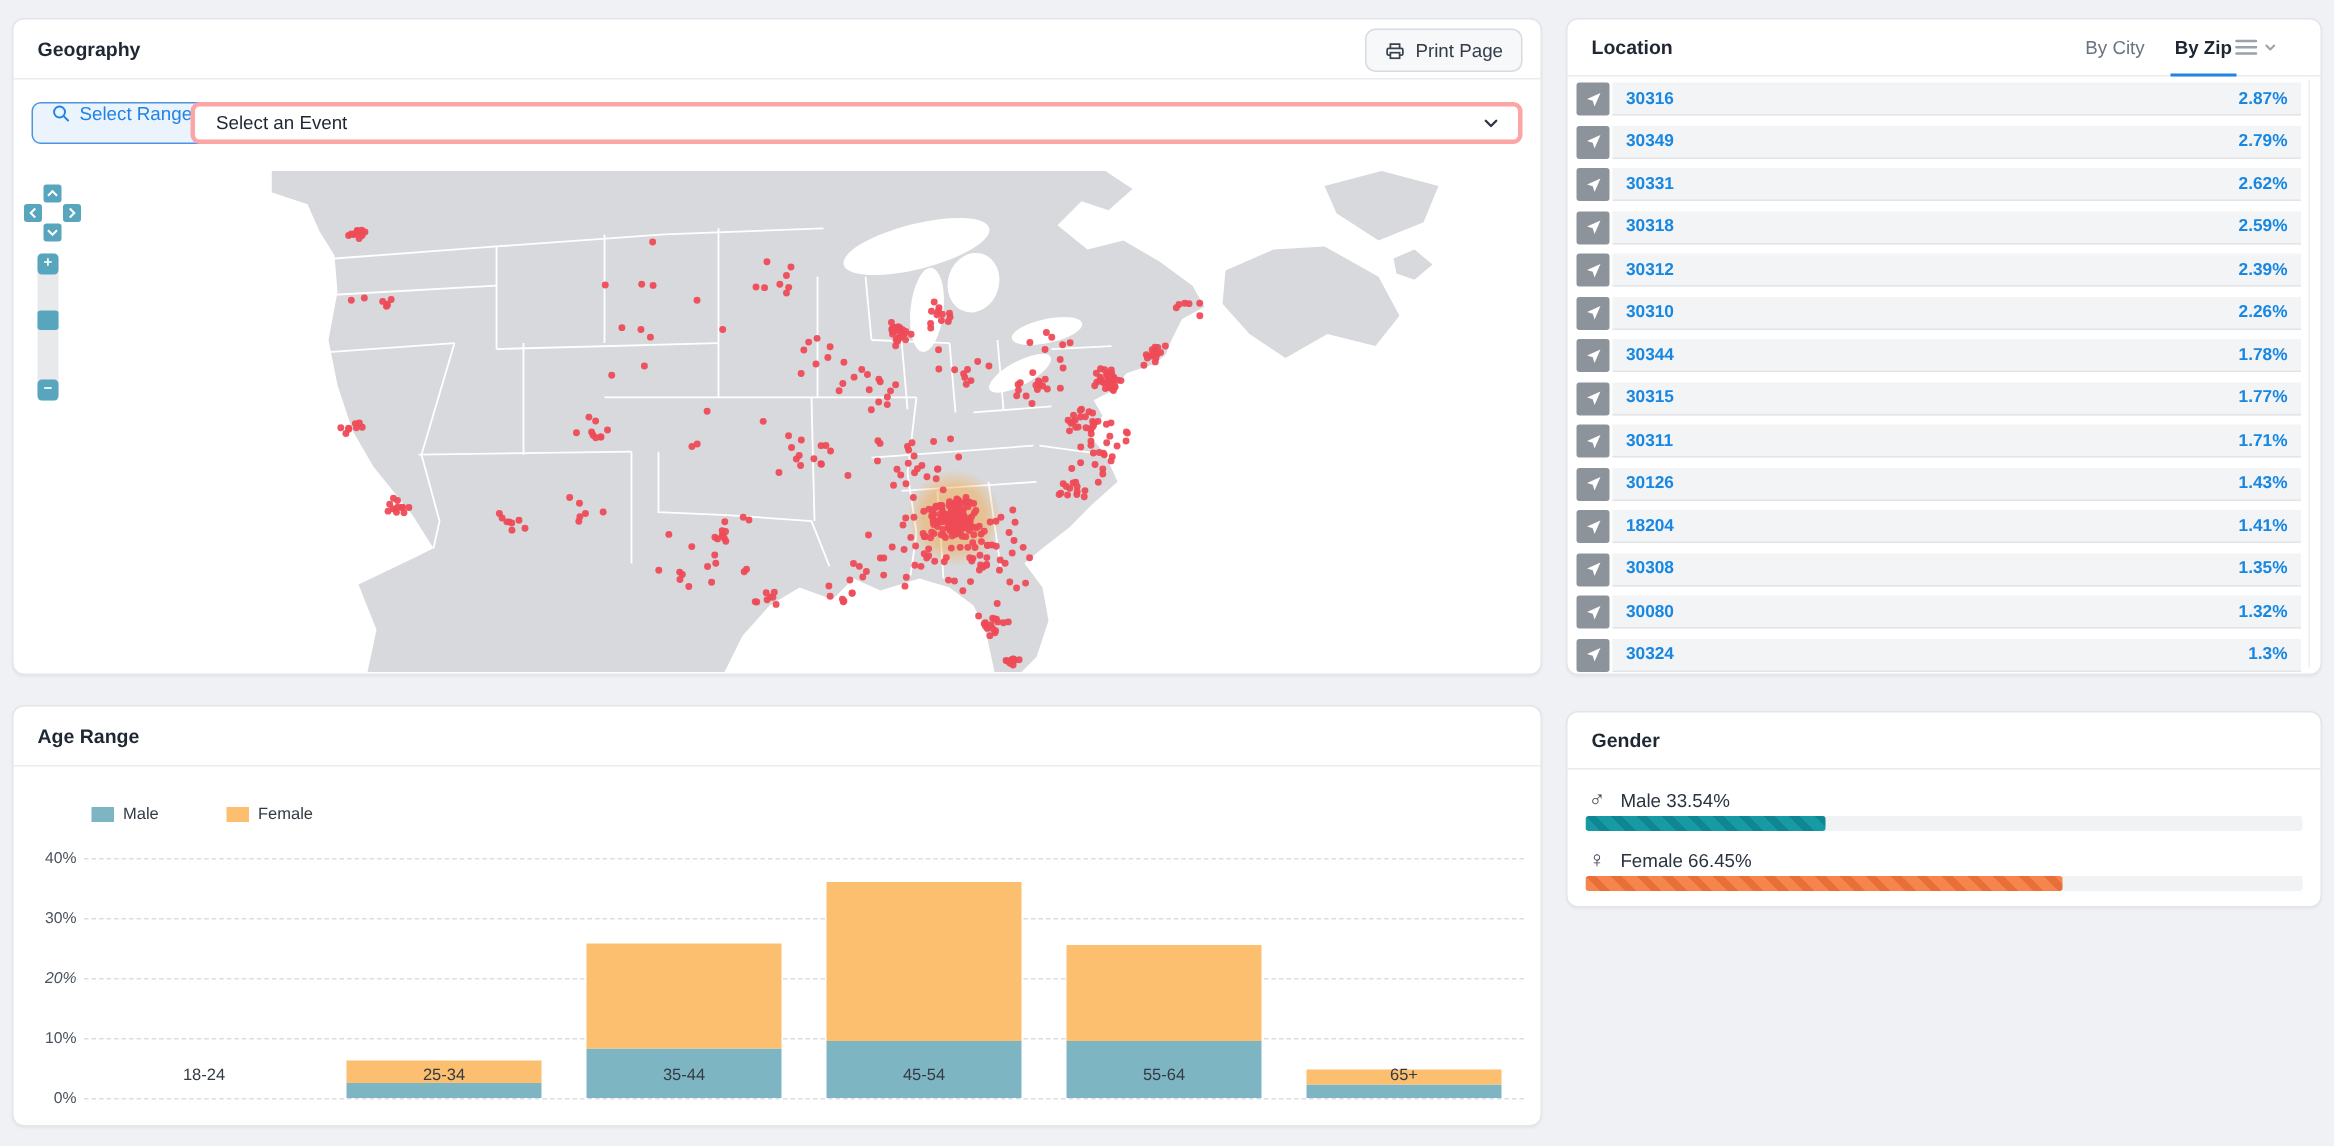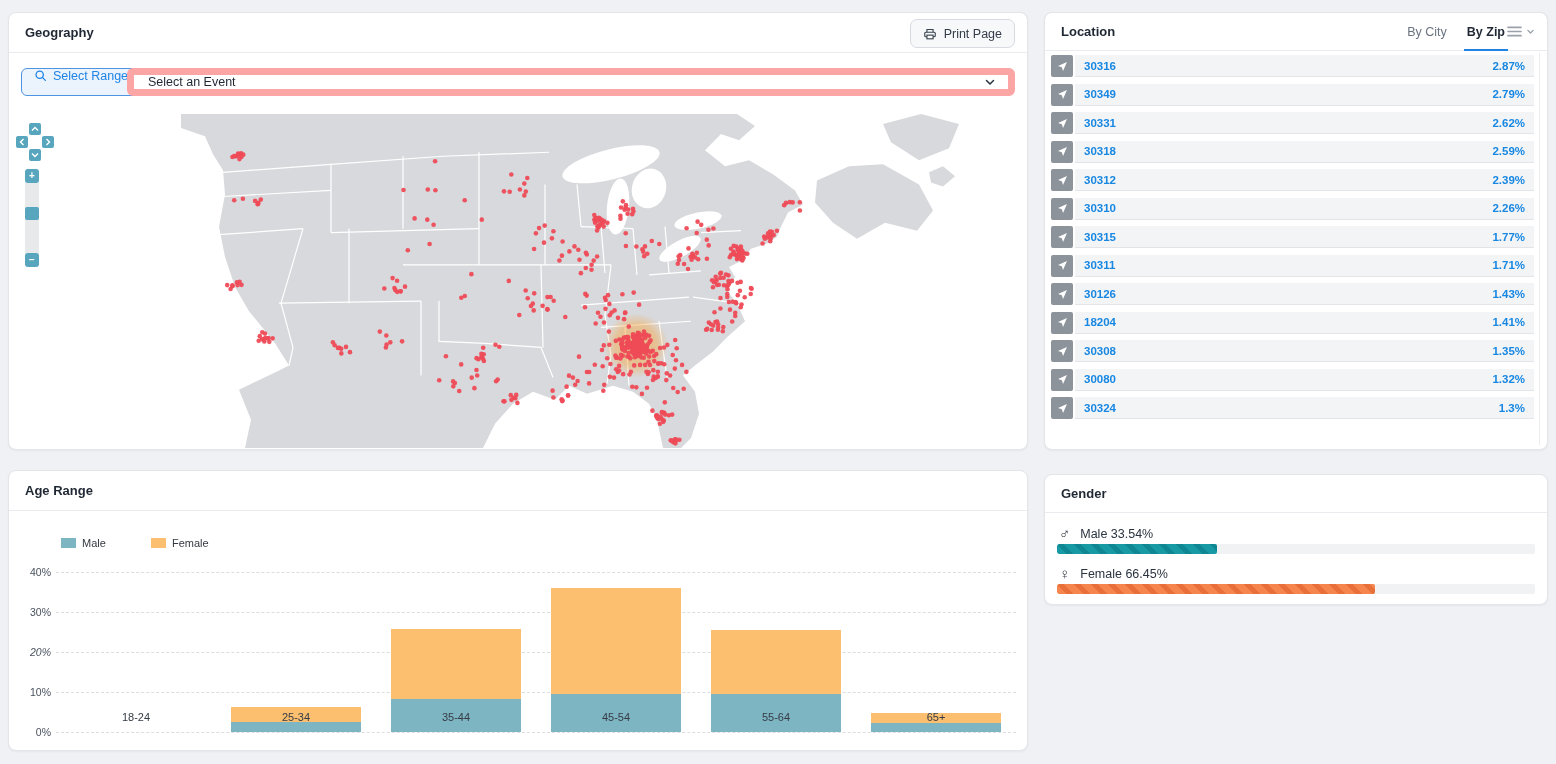--- a/index.html
+++ b/index.html
@@ -12,37 +12,37 @@
   .panel { position:absolute; background:#fff; border:1px solid #E3E5E9; border-radius:8px; box-shadow:0 1px 2px rgba(25,35,55,.05); }
   .panel-header { position:absolute; top:0; left:0; right:0; height:40px; border-bottom:1px solid #E9EBEE; display:flex; align-items:center; padding:0 16px; }
   .panel-title { font-size:13px; font-weight:700; color:#1F2733; }
 
   
   #geo { left:8px; top:12px; width:1020px; height:438px; }
   .print-btn { position:absolute; right:12px; top:6px; height:29px; padding:0 12px; display:flex; align-items:center; gap:7px;
     background:#F7F8FA; border:1px solid #D7DBE1; border-radius:7px; font-size:12.5px; color:#333C48; cursor:pointer; }
   .select-range-btn { position:absolute; left:12px; top:55px; height:28px; padding:0 12px; display:flex; align-items:flex-start; gap:6px;
     background:#EBF3FC; border:1px solid #4E94E2; border-radius:6px; font-size:12.5px; color:#1F84E6; cursor:pointer; }
-  .event-select { position:absolute; left:118px; top:55px; right:12px; height:28px; border:7px solid #fca5a5; border-radius:6px;
+  .event-select { position:absolute; left:118px; top:55px; right:12px; height:28px; border:3px solid #fca5a5; border-radius:6px;
     display:flex; align-items:center; padding:0 12px 0 14px; font-size:12.5px; color:#1F2733; cursor:pointer; background:#fff; }
   .event-select .sel-text { flex:1; }
   .map-wrap { position:absolute; left:172px; top:101px; width:836px; height:334px; }
 
   
   .dpad { position:absolute; left:7px; top:110px; width:38px; height:38px; }
   .dpad .db { position:absolute; width:12px; height:12px; background:#58A6BE; border-radius:2px; display:flex; align-items:center; justify-content:center; cursor:pointer; }
   .dpad .dc { position:absolute; left:13px; top:13px; width:12px; height:12px; background:#fff; }
   .zoomstrip { position:absolute; left:16px; top:156px; width:14px; height:98px; background:#E8E9EB; border-radius:3px; }
   .zoomstrip .zb { position:absolute; left:0; width:14px; height:14px; background:#58A6BE; border-radius:3px; color:#fff; font-size:10px;
     line-height:13px; text-align:center; font-weight:700; cursor:pointer; }
   .zoomstrip .zh { position:absolute; left:0; top:38px; width:14px; height:13px; background:#58A6BE; border-radius:2px; cursor:grab; }
 
   
   #loc { left:1044px; top:12px; width:504px; height:438px; }
-  #loc .panel-header { height:38px; padding-right:12px; }
+  #loc .panel-header { height:38px; padding-right:29px; }
   .loc-tabs { margin-left:auto; display:flex; align-items:center; gap:20px; height:100%; }
   .loc-tab { font-size:12.5px; color:#6A7380; height:100%; display:flex; align-items:center; position:relative; cursor:pointer; }
   .loc-tab.active { color:#1F2733; font-weight:600; }
   .loc-tab.active::after { content:""; position:absolute; left:-3px; right:-3px; bottom:-1px; height:2px; background:#1F84E6; }
   .loc-menu { display:flex; align-items:center; gap:4px; cursor:pointer; margin-left:2px; }
   .zip-list { position:absolute; left:6px; right:13px; top:42px; bottom:2px; }
   .zip-row { display:flex; height:22px; margin-bottom:6.5px; }
   .zip-ic { width:22px; height:22px; background:#8D939B; border-radius:2px; display:flex; align-items:center; justify-content:center; cursor:pointer; flex:none; }
   .zip-bar { flex:1; margin-left:2px; background:#F3F4F6; border-bottom:1px solid #E2E4E8; display:flex; align-items:center; justify-content:space-between; padding:0 9px; }
   .zip-code { font-size:11.5px; font-weight:600; color:#1787E2; cursor:pointer; }
@@ -897,20 +897,31 @@
           <span class="zip-pct">2.26%</span>
         </div>
       </div>
       <div class="zip-row">
         <div class="zip-ic">
           <svg width="11" height="11" viewBox="0 0 16 16">
             <path d="M14.5 1.5 L1.5 7.2 L7 9 L8.8 14.5 Z" fill="#fff"></path>
           </svg>
         </div>
         <div class="zip-bar">
+          <span class="zip-code">30344</span>
+          <span class="zip-pct">1.78%</span>
+        </div>
+      </div>
+      <div class="zip-row">
+        <div class="zip-ic">
+          <svg width="11" height="11" viewBox="0 0 16 16">
+            <path d="M14.5 1.5 L1.5 7.2 L7 9 L8.8 14.5 Z" fill="#fff"></path>
+          </svg>
+        </div>
+        <div class="zip-bar">
           <span class="zip-code">30315</span>
           <span class="zip-pct">1.77%</span>
         </div>
       </div>
       <div class="zip-row">
         <div class="zip-ic">
           <svg width="11" height="11" viewBox="0 0 16 16">
             <path d="M14.5 1.5 L1.5 7.2 L7 9 L8.8 14.5 Z" fill="#fff"></path>
           </svg>
         </div>

